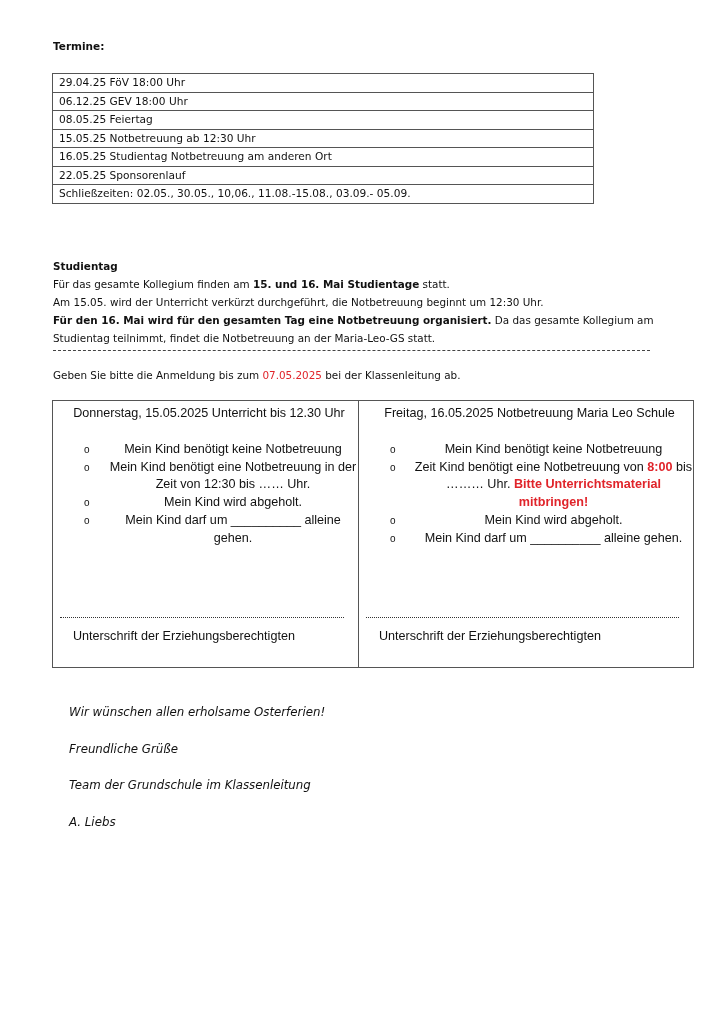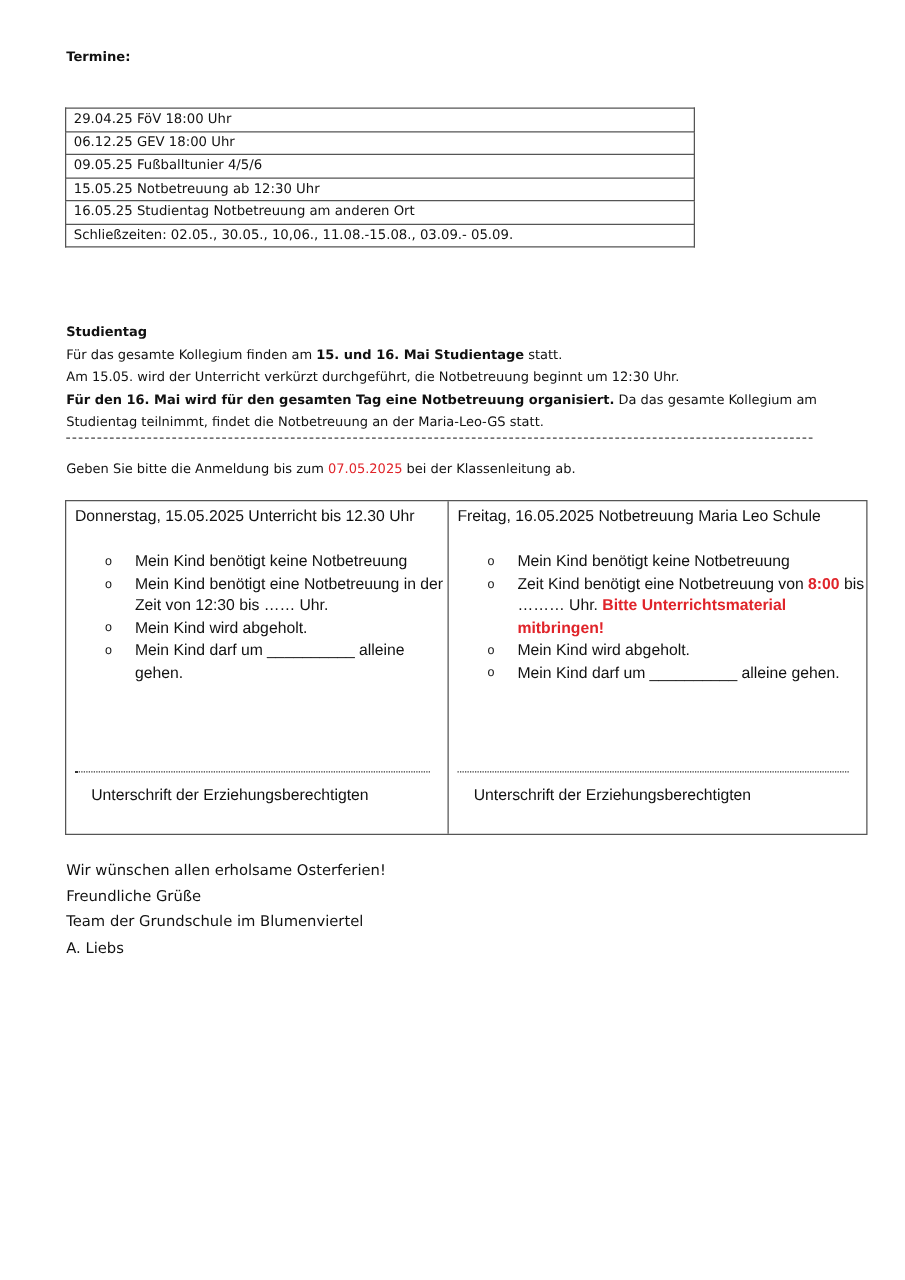--- a/index.html
+++ b/index.html
@@ -2,68 +2,71 @@
 <html><head>
 <meta charset="utf-8">
 <style>
   html, body { margin: 0; padding: 0; background: #ffffff; }
   body { width: 724px; height: 1024px; position: relative; overflow: hidden; color: #111; }
   .comic { font-family: "DejaVu Sans", sans-serif; }
   .calibri { font-family: "Liberation Sans", sans-serif; }
 
   
   #termine-heading { position: absolute; left: 53px; top: 40px; font-size: 10.5px; font-weight: bold; }
-  #termine-table { position: absolute; left: 52px; top: 86px; width: 504px; border-collapse: collapse; }
+  #termine-table { position: absolute; left: 52px; top: 73px; width: 542px; border-collapse: collapse; }
   #termine-table td { border: 1px solid #555; height: 17.5px; padding: 0 0 0 6px; font-size: 10.6px; line-height: 17.5px; white-space: nowrap; }
 
   
   #studientag { position: absolute; left: 53px; top: 257px; width: 650px; font-size: 10.4px; line-height: 18px; }
   #studientag p { margin: 0; white-space: nowrap; }
   .b { font-weight: bold; }
 
   #dashes { position: absolute; left: 53px; top: 350px; width: 597px; height: 0; border-top: 1px dashed #444; }
   #deadline { position: absolute; left: 53px; top: 369px; font-size: 10.4px; white-space: nowrap; }
   .red { color: #e0242a; }
 
   
   #form-box { position: absolute; left: 52px; top: 400px; width: 640px; height: 266px; border: 1px solid #555; display: flex; }
-  .col { position: relative; height: 100%; box-sizing: border-box; padding: 4px 0 0 7px; font-size: 12.6px; line-height: 17.8px; }
+  .col { position: relative; height: 100%; box-sizing: border-box; padding: 4px 0 0 7px; font-size: 12.6px; line-height: 17.8px; text-align: center; }
   #col-left { width: 306px; border-right: 1px solid #555; }
   #col-right { width: 334px; }
   .col-head { margin: 0; white-space: nowrap; }
   ul.opts { list-style: none; margin: 18px 0 0 0; padding: 0 0 0 48px; }
   ul.opts li { position: relative; margin: 0; }
   ul.opts li .bullet { position: absolute; left: -24px; top: 0; font-size: 10px; }
   .sig-dots { position: absolute; left: 7px; right: 14px; top: 216px; border-top: 1px dotted #333; }
   .sig-label { position: absolute; left: 20px; top: 227px; white-space: nowrap; }
 
   
   #closing { position: absolute; left: 53px; top: 686px; font-size: 11.8px; line-height: 20.5px; }
-  #closing p { margin: 0; white-space: nowrap; }
+  #closing p { margin: 16px; white-space: nowrap; font-style: italic; }
 </style>
 </head>
 <body>
 
 <div class="comic" id="termine-heading">Termine:</div>
 <table id="termine-table" class="comic">
   <tbody>
     <tr>
         <td>29.04.25 FöV  18:00 Uhr</td>
       </tr>
     <tr>
         <td>06.12.25 GEV  18:00 Uhr</td>
       </tr>
     <tr>
-        <td>09.05.25 Fußballtunier 4/5/6</td>
+        <td>08.05.25 Feiertag</td>
       </tr>
     <tr>
         <td>15.05.25 Notbetreuung ab 12:30 Uhr</td>
       </tr>
     <tr>
         <td>16.05.25 Studientag Notbetreuung am anderen Ort</td>
+      </tr>
+    <tr>
+        <td>22.05.25 Sponsorenlauf</td>
       </tr>
     <tr>
         <td>Schließzeiten: 02.05., 30.05., 10,06., 11.08.-15.08., 03.09.- 05.09.</td>
       </tr>
   </tbody>
 </table>
 
 <div id="studientag" class="comic">
   <p class="b">Studientag</p>
   <p><span>Für das gesamte Kollegium finden am </span><span class="b">15. und 16. Mai Studientage</span><span> statt.</span></p>
@@ -99,15 +102,15 @@
       <li><span class="bullet">o</span><span>Mein Kind darf um __________ alleine gehen.</span></li>
     </ul>
     <div class="sig-dots"></div>
     <div class="sig-label">Unterschrift der Erziehungsberechtigten</div>
   </div>
 </div>
 
 <div id="closing" class="comic">
   <p>Wir wünschen allen erholsame Osterferien!</p>
   <p>Freundliche Grüße</p>
-  <p>Team der Grundschule im Blumenviertel</p>
+  <p>Team der Grundschule im Klassenleitung</p>
   <p>A. Liebs</p>
 </div>
 
 </body></html>

